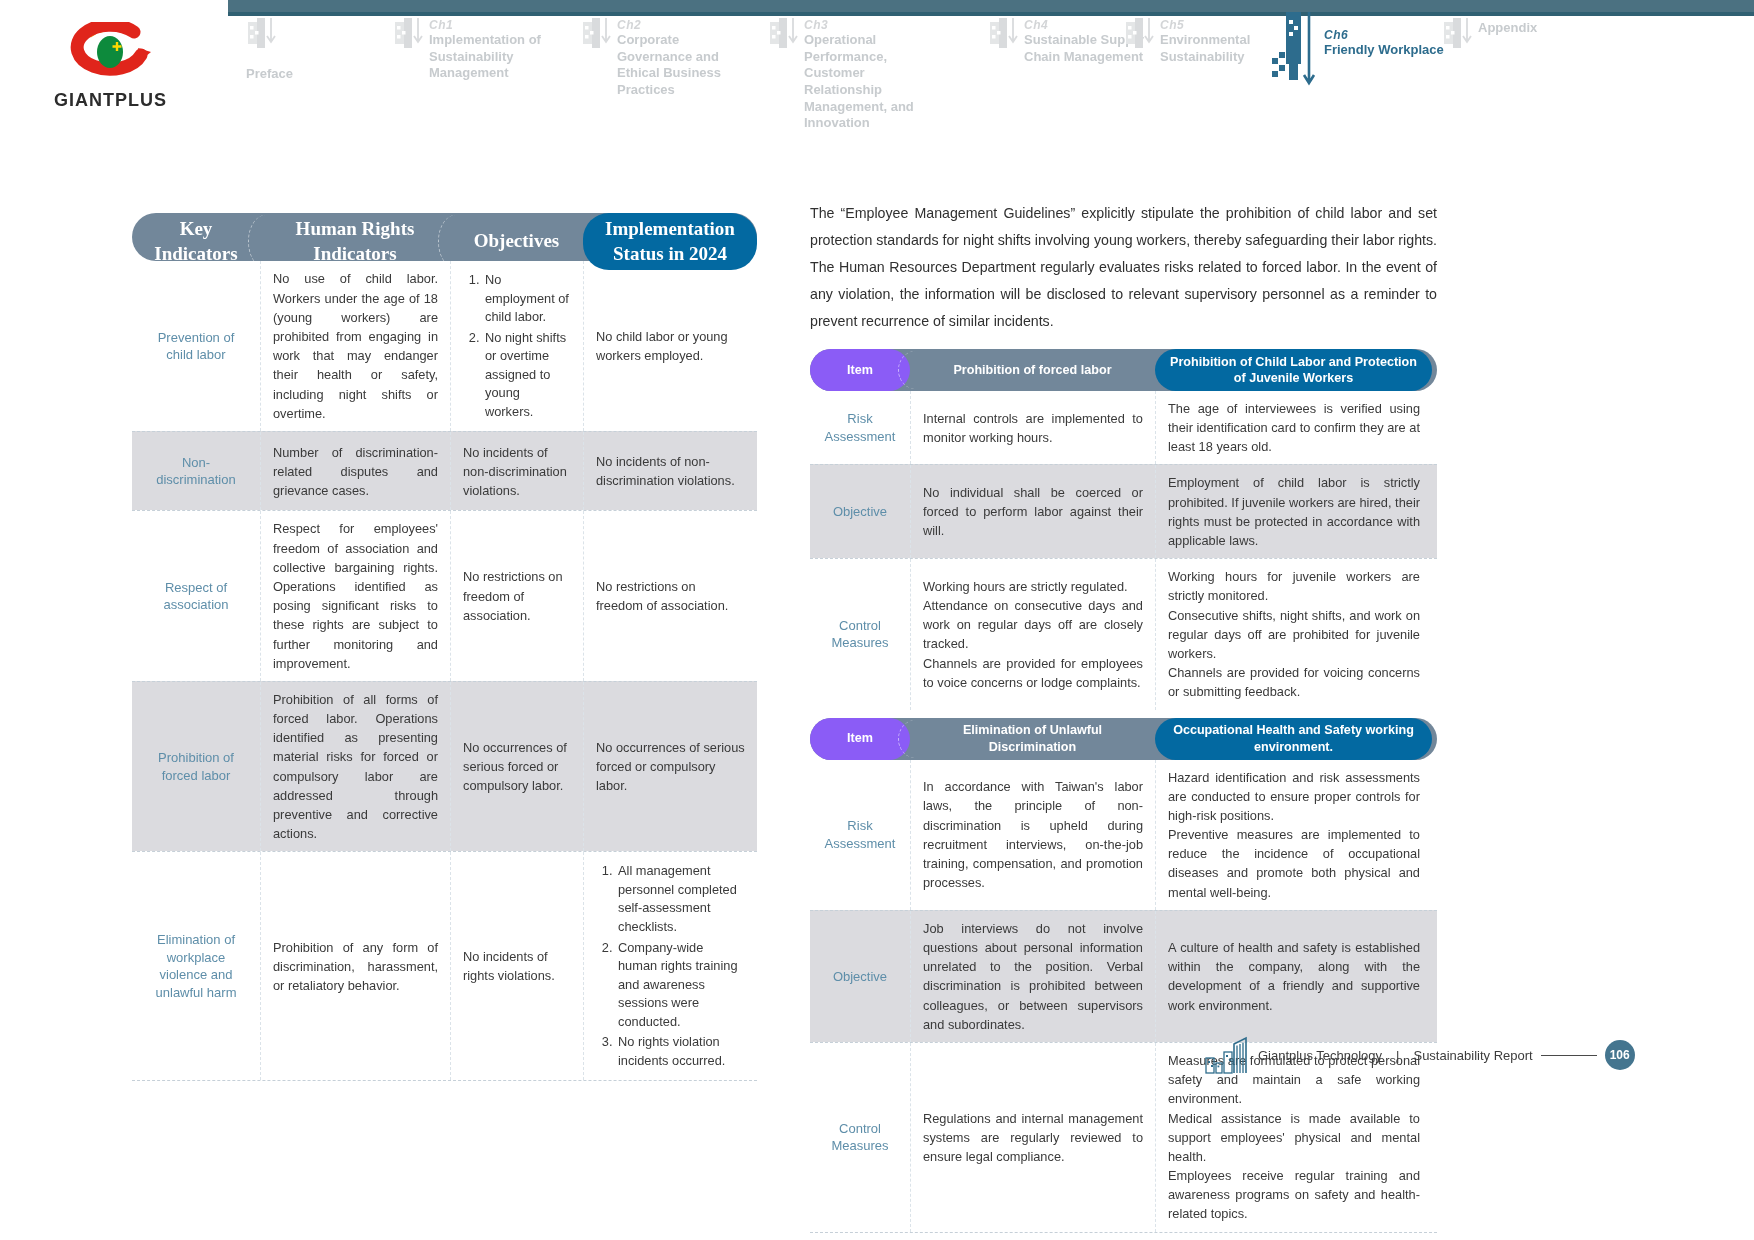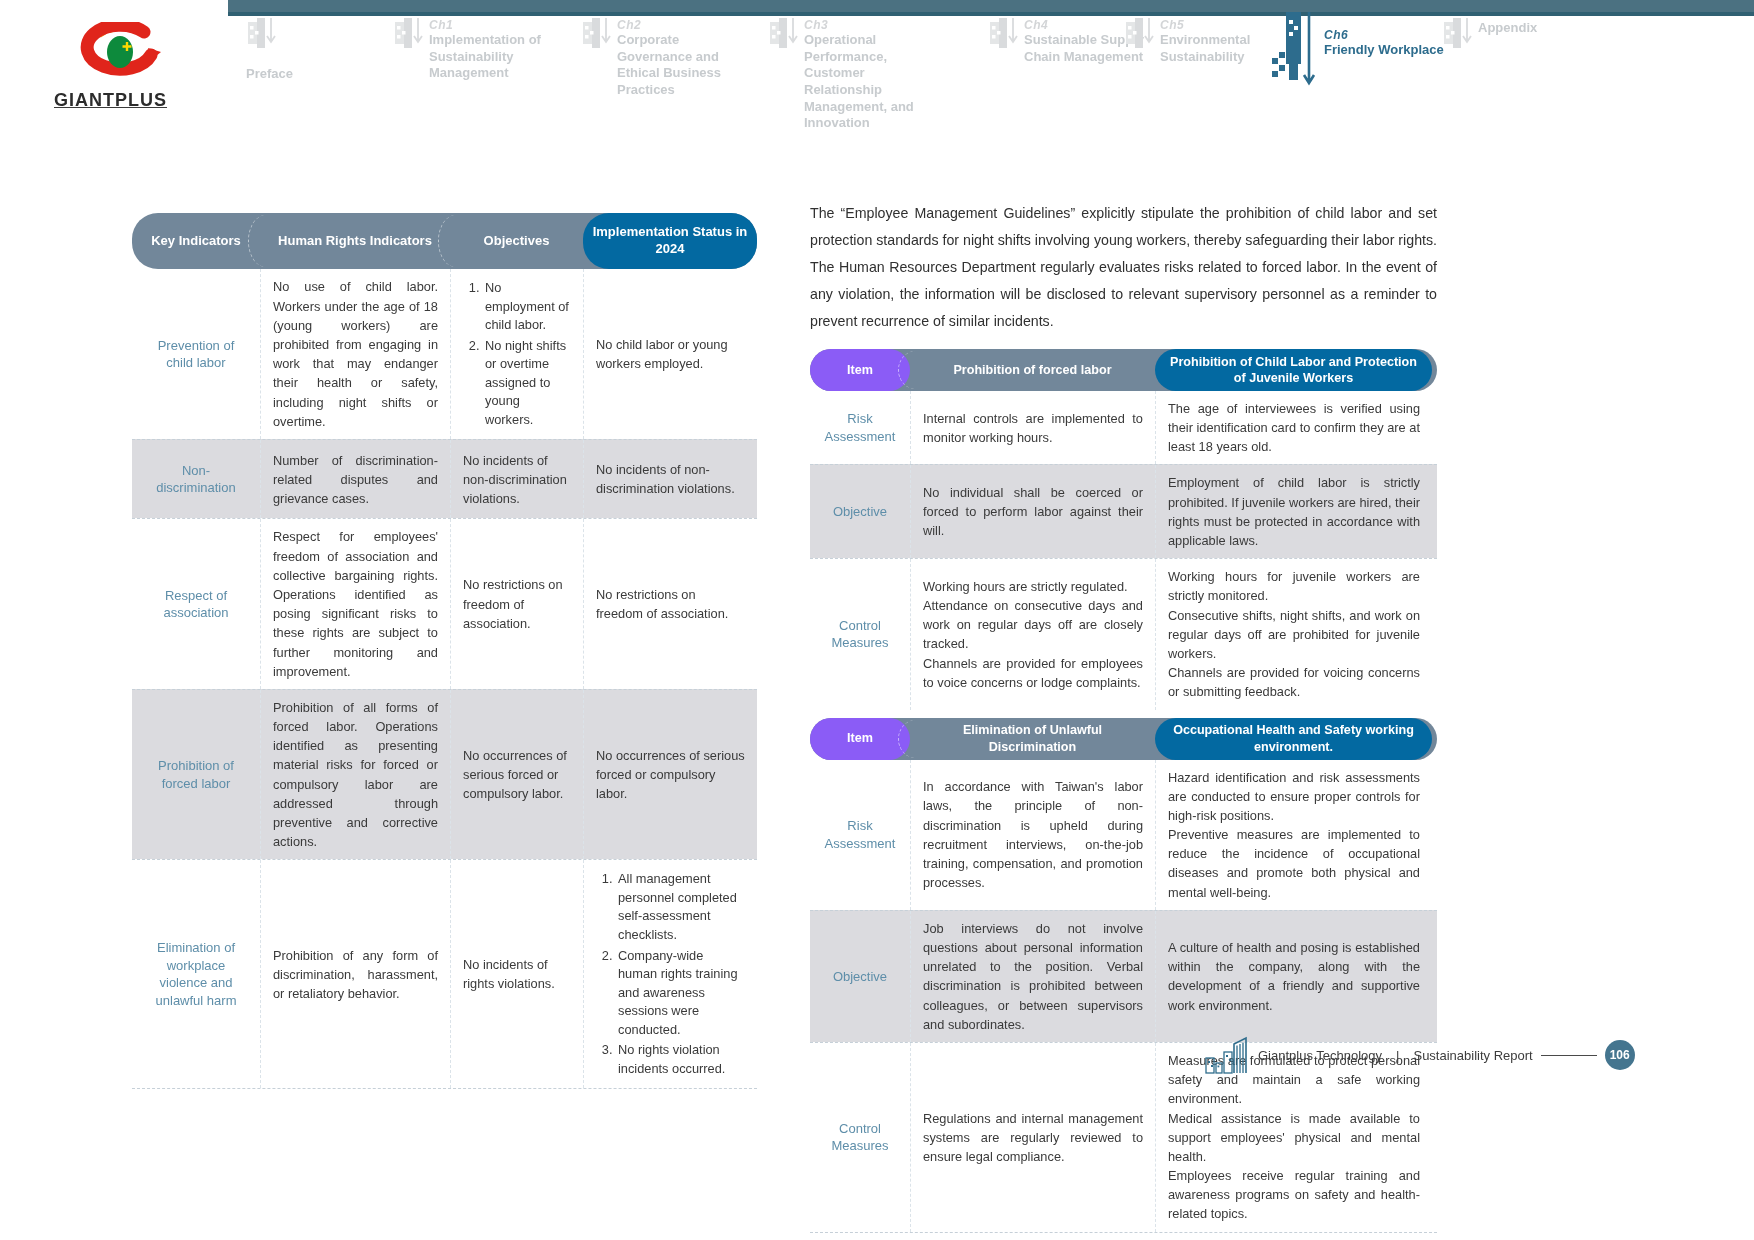--- a/index.html
+++ b/index.html
@@ -10,21 +10,21 @@
   
   .topbar{position:absolute;left:228px;top:0;right:0;height:12px;background:#4b7181;border-bottom:4px solid #306072;}
   .nav-item{position:absolute;top:18px;display:flex;align-items:flex-start;gap:6px;cursor:pointer;}
   .nav-text{display:flex;flex-direction:column;max-width:122px;}
   .nav-ch{font-style:italic;font-weight:bold;font-size:12px;color:#d3d5d7;letter-spacing:.5px;min-height:2px;}
   .nav-label{font-size:13px;line-height:1.28;color:#c7cbce;font-weight:600;}
   .nav-item.active .nav-ch{color:#2d6c8d;}
   .nav-item.active .nav-label{color:#2d6c8d;font-weight:bold;}
   .nav-item.active .nav-text{margin-top:16px;}
   
-  .logo{position:absolute;left:54px;top:22px;width:110px;text-align:right;text-decoration:underline;}
+  .logo{position:absolute;left:54px;top:22px;width:110px;text-align:center;}
   .logo-text{font-size:18px;font-weight:bold;color:#2c2c2c;letter-spacing:1px;margin-top:2px;}
   
   .pill-header{position:relative;display:grid;border-radius:26px;background:#72879a;}
   .ph-cell{position:relative;display:flex;align-items:center;justify-content:center;text-align:center;
            color:#fff;font-weight:bold;line-height:1.3;padding:4px 8px;}
   .ph-dark{background:#0369a1;border-radius:26px;}
   .ph-middark{background:#8b5cf6;border-radius:26px;}
   .arc::before{content:'';position:absolute;left:-12px;top:2px;bottom:2px;width:34px;
                border-left:1px dashed rgba(255,255,255,.55);border-radius:50%;}
   .grid-row{display:grid;}
@@ -34,21 +34,21 @@
   .row-line{border-top:1px dashed #c6d0d8;}
   .bot-line{border-bottom:1px dashed #c6d0d8;}
   .lab{color:#5e8ea9;font-size:13px;line-height:1.35;text-align:center;align-items:center;}
   .txt{font-size:12.8px;line-height:1.5;color:#3a3a3a;}
   .jus{text-align:justify;}
   .ml{white-space:pre-line;}
   .cell-list{margin:0;padding-left:20px;font-size:12.8px;line-height:1.45;color:#3a3a3a;}
   .cell-list li{margin:2px 0;padding-left:2px;}
   
   .ltable{position:absolute;left:132px;top:213px;width:625px;}
-  .ltable .pill-header{grid-template-columns:128px 190px 133px 174px;height:56px;font-size:13px;}
+  .ltable .pill-header{grid-template-columns:128px 190px 133px 174px;height:48px;font-size:19px;font-family:Liberation Serif, serif;}
   .ltable .grid-row{grid-template-columns:128px 190px 133px 174px;}
   .lr1{min-height:158px;} .lr2{min-height:78px;} .lr3{min-height:168px;} .lr4{min-height:144px;} .lr5{min-height:172px;}
   
   .rcol{position:absolute;left:810px;top:200px;width:627px;}
   .intro{font-size:14.2px;line-height:1.9;text-align:justify;color:#303030;margin:0 0 14px 0;}
   .rtable .pill-header{grid-template-columns:100px 245px 277px;height:42px;font-size:12.6px;}
   .rtable .grid-row{grid-template-columns:100px 245px 277px;}
   .rtable{margin-top:8px;}
   .r1a{min-height:64px;} .r1b{min-height:66px;} .r1c{min-height:124px;}
   .r2a{min-height:112px;} .r2b{min-height:94px;} .r2c{min-height:130px;}
@@ -293,21 +293,21 @@
     </div>
     <div class="grid-row r2a">
       <div class="lab">Risk Assessment</div>
       <div class="txt jus">In accordance with Taiwan's labor laws, the principle of non-discrimination is upheld during recruitment interviews, on-the-job training, compensation, and promotion processes.</div>
       <div class="txt jus ml">Hazard identification and risk assessments are conducted to ensure proper controls for high-risk positions.
 Preventive measures are implemented to reduce the incidence of occupational diseases and promote both physical and mental well-being.</div>
     </div>
     <div class="grid-row shaded row-line r2b">
       <div class="lab">Objective</div>
       <div class="txt jus">Job interviews do not involve questions about personal information unrelated to the position. Verbal discrimination is prohibited between colleagues, or between supervisors and subordinates.</div>
-      <div class="txt jus">A culture of health and posing is established within the company, along with the development of a friendly and supportive work environment.</div>
+      <div class="txt jus">A culture of health and safety is established within the company, along with the development of a friendly and supportive work environment.</div>
     </div>
     <div class="grid-row row-line bot-line r2c">
       <div class="lab">Control Measures</div>
       <div class="txt jus">Regulations and internal management systems are regularly reviewed to ensure legal compliance.</div>
       <div class="txt jus ml">Measures are formulated to protect personal safety and maintain a safe working environment.
 Medical assistance is made available to support employees' physical and mental health.
 Employees receive regular training and awareness programs on safety and health-related topics.</div>
     </div>
   </div>
 </div>

